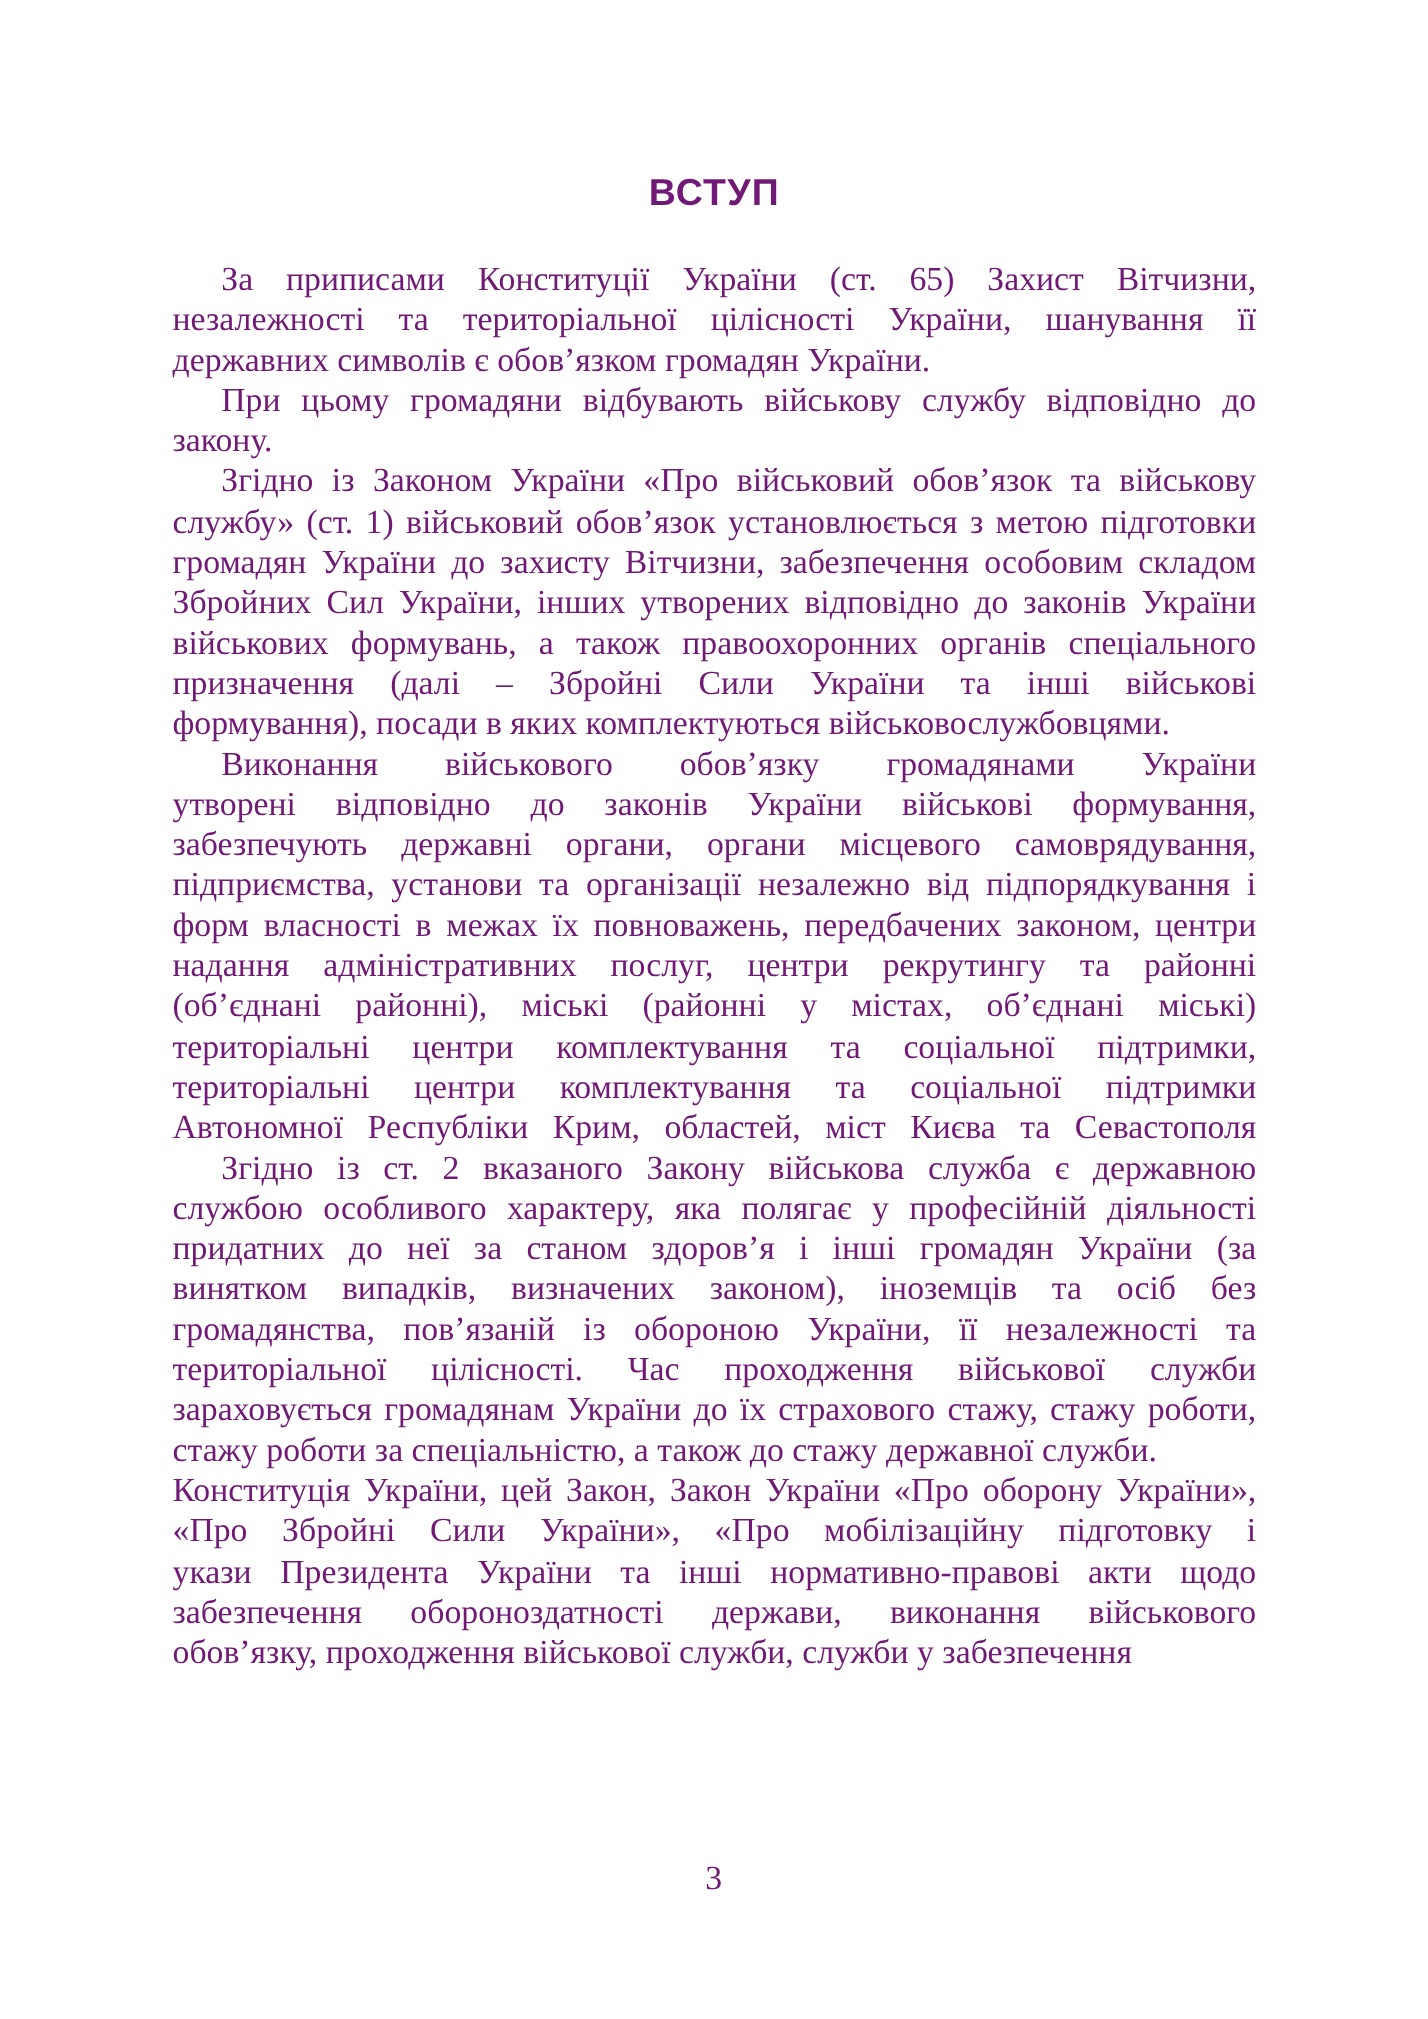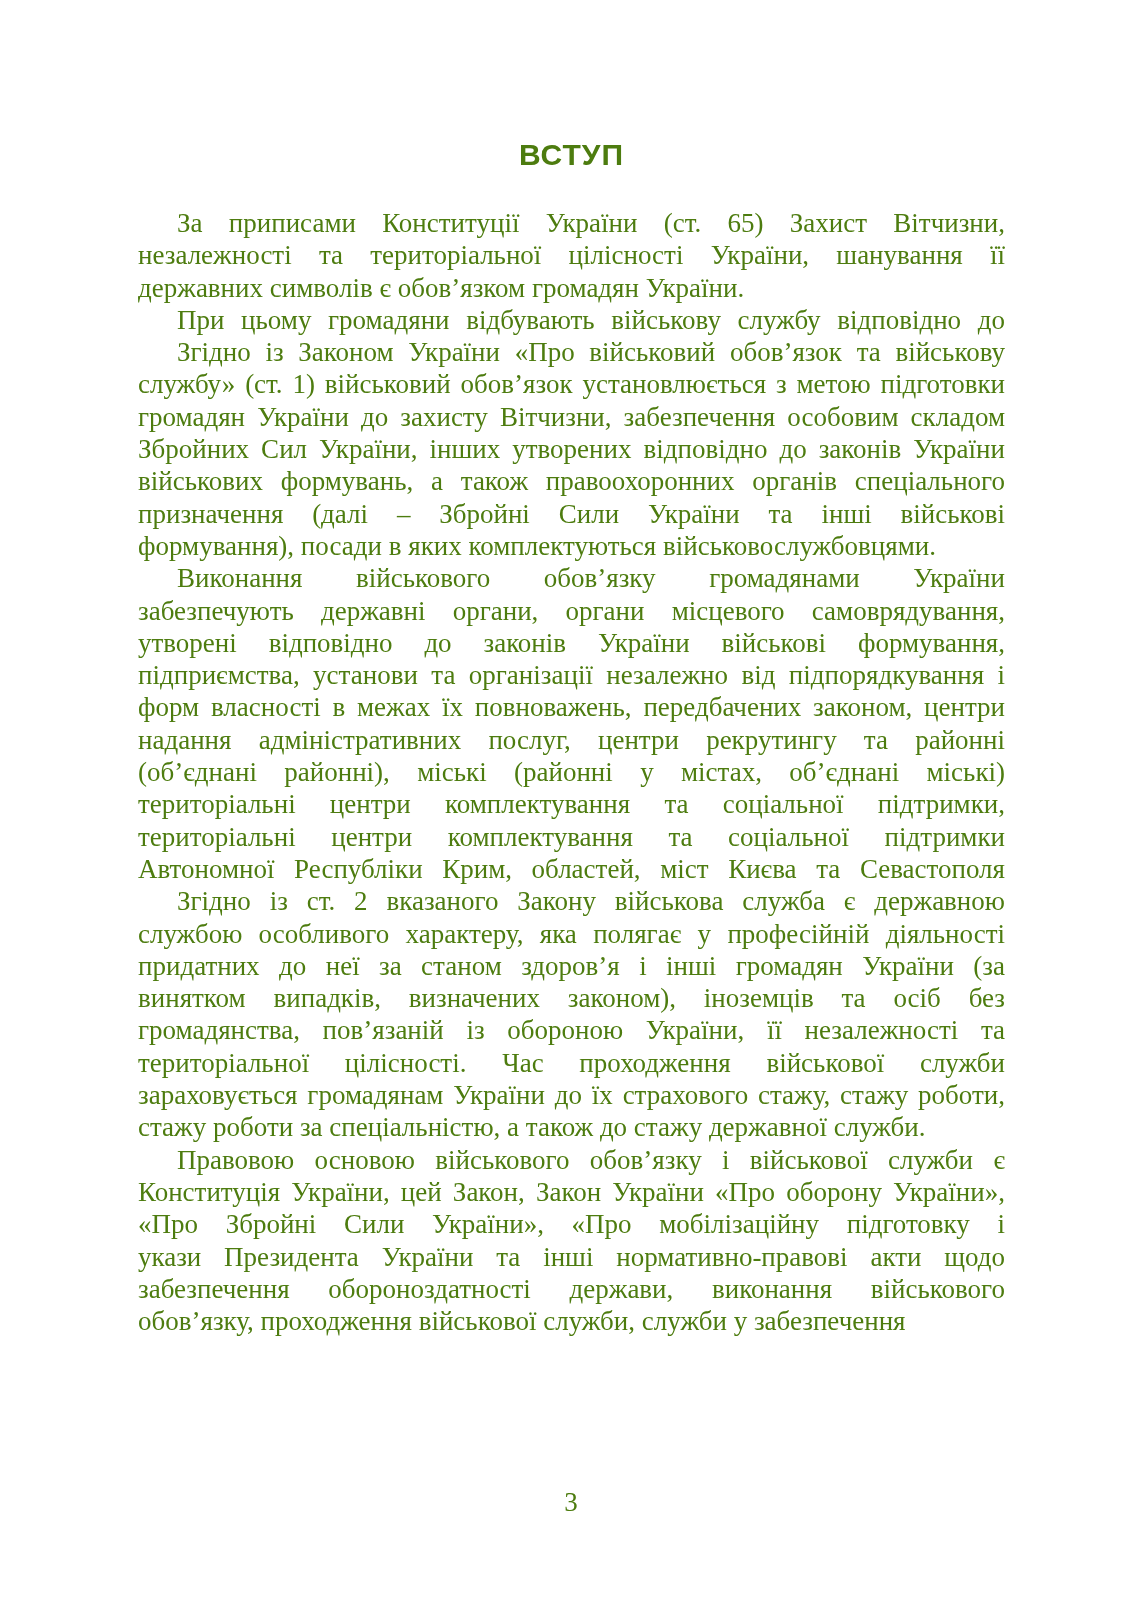--- a/index.html
+++ b/index.html
@@ -5,21 +5,21 @@
   html, body {
     margin: 0;
     padding: 0;
     background: #ffffff;
   }
   .page {
     position: relative;
     width: 1142px;
     height: 1615px;
     background: #ffffff;
-    color: #4d7c0f;
+    color: #701a75;
     font-family: "Liberation Serif", serif;
     overflow: hidden;
   }
   .content {
     position: absolute;
     left: 138px;
     top: 137px;
     width: 867px;
   }
   .doc-title {
@@ -66,54 +66,54 @@
   <div class="content">
     <h1 class="doc-title">ВСТУП</h1>
     <div>
         <div class="paragraph">
           <div class="line first">За приписами Конституції України (ст. 65) Захист Вітчизни,</div>
           <div class="line">незалежності та територіальної цілісності України, шанування її</div>
           <div class="line last">державних символів є обов’язком громадян України.</div>
         </div>
         <div class="paragraph">
           <div class="line first">При цьому громадяни відбувають військову службу відповідно до</div>
+          <div class="line last">закону.</div>
         </div>
         <div class="paragraph">
           <div class="line first">Згідно із Законом України «Про військовий обов’язок та військову</div>
           <div class="line">службу» (ст. 1) військовий обов’язок установлюється з метою підготовки</div>
           <div class="line">громадян України до захисту Вітчизни, забезпечення особовим складом</div>
           <div class="line">Збройних Сил України, інших утворених відповідно до законів України</div>
           <div class="line">військових формувань, а також правоохоронних органів спеціального</div>
           <div class="line">призначення (далі – Збройні Сили України та інші військові</div>
           <div class="line last">формування), посади в яких комплектуються військовослужбовцями.</div>
         </div>
         <div class="paragraph">
           <div class="line first">Виконання військового обов’язку громадянами України</div>
+          <div class="line">утворені відповідно до законів України військові формування,</div>
           <div class="line">забезпечують державні органи, органи місцевого самоврядування,</div>
-          <div class="line">утворені відповідно до законів України військові формування,</div>
           <div class="line">підприємства, установи та організації незалежно від підпорядкування і</div>
           <div class="line">форм власності в межах їх повноважень, передбачених законом, центри</div>
           <div class="line">надання адміністративних послуг, центри рекрутингу та районні</div>
           <div class="line">(об’єднані районні), міські (районні у містах, об’єднані міські)</div>
           <div class="line">територіальні центри комплектування та соціальної підтримки,</div>
           <div class="line">територіальні центри комплектування та соціальної підтримки</div>
           <div class="line">Автономної Республіки Крим, областей, міст Києва та Севастополя</div>
         </div>
         <div class="paragraph">
           <div class="line first">Згідно із ст. 2 вказаного Закону військова служба є державною</div>
           <div class="line">службою особливого характеру, яка полягає у професійній діяльності</div>
           <div class="line">придатних до неї за станом здоров’я і інші громадян України (за</div>
           <div class="line">винятком випадків, визначених законом), іноземців та осіб без</div>
           <div class="line">громадянства, пов’язаній із обороною України, її незалежності та</div>
           <div class="line">територіальної цілісності. Час проходження військової служби</div>
           <div class="line">зараховується громадянам України до їх страхового стажу, стажу роботи,</div>
           <div class="line last">стажу роботи за спеціальністю, а також до стажу державної служби.</div>
         </div>
         <div class="paragraph">
-          <div class="line first">Правовою основою військового обов’язку і військової служби є</div>
           <div class="line">Конституція України, цей Закон, Закон України «Про оборону України»,</div>
           <div class="line">«Про Збройні Сили України», «Про мобілізаційну підготовку і</div>
           <div class="line">укази Президента України та інші нормативно-правові акти щодо</div>
           <div class="line">забезпечення обороноздатності держави, виконання військового</div>
           <div class="line last">обов’язку, проходження військової служби, служби у забезпечення</div>
         </div>
       </div>
   </div>
   <div class="page-number">3</div>
 </div>

